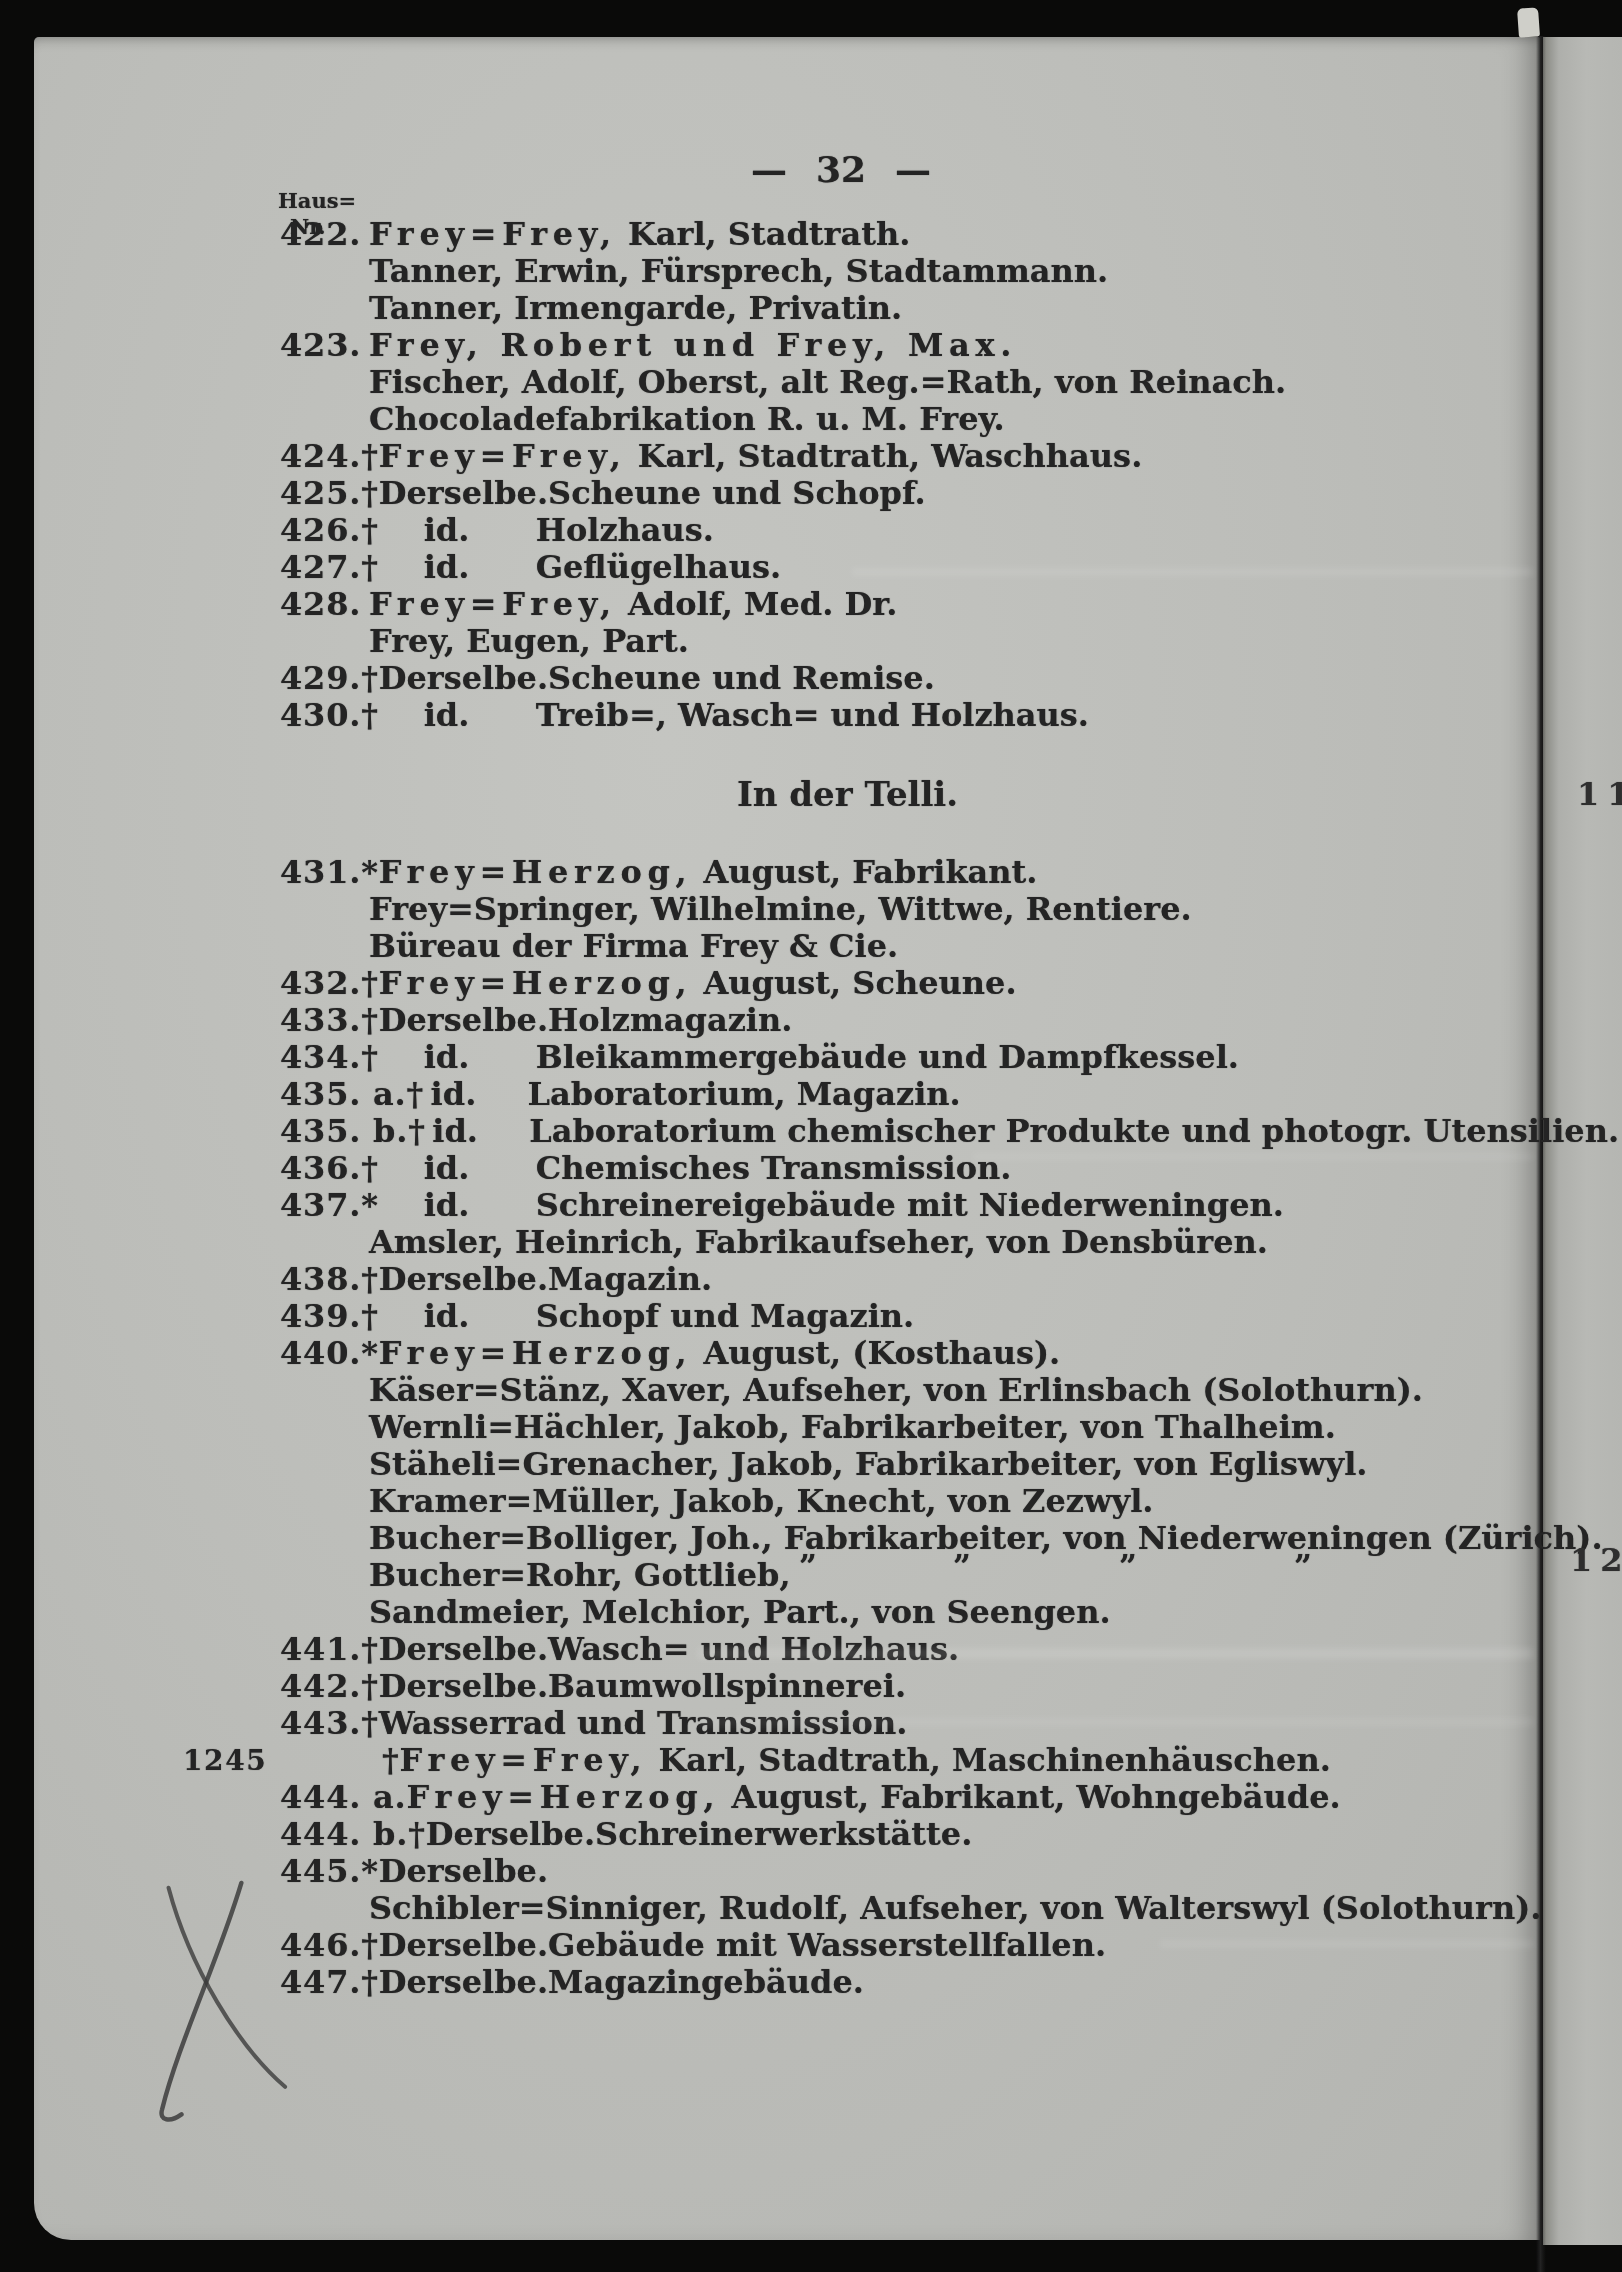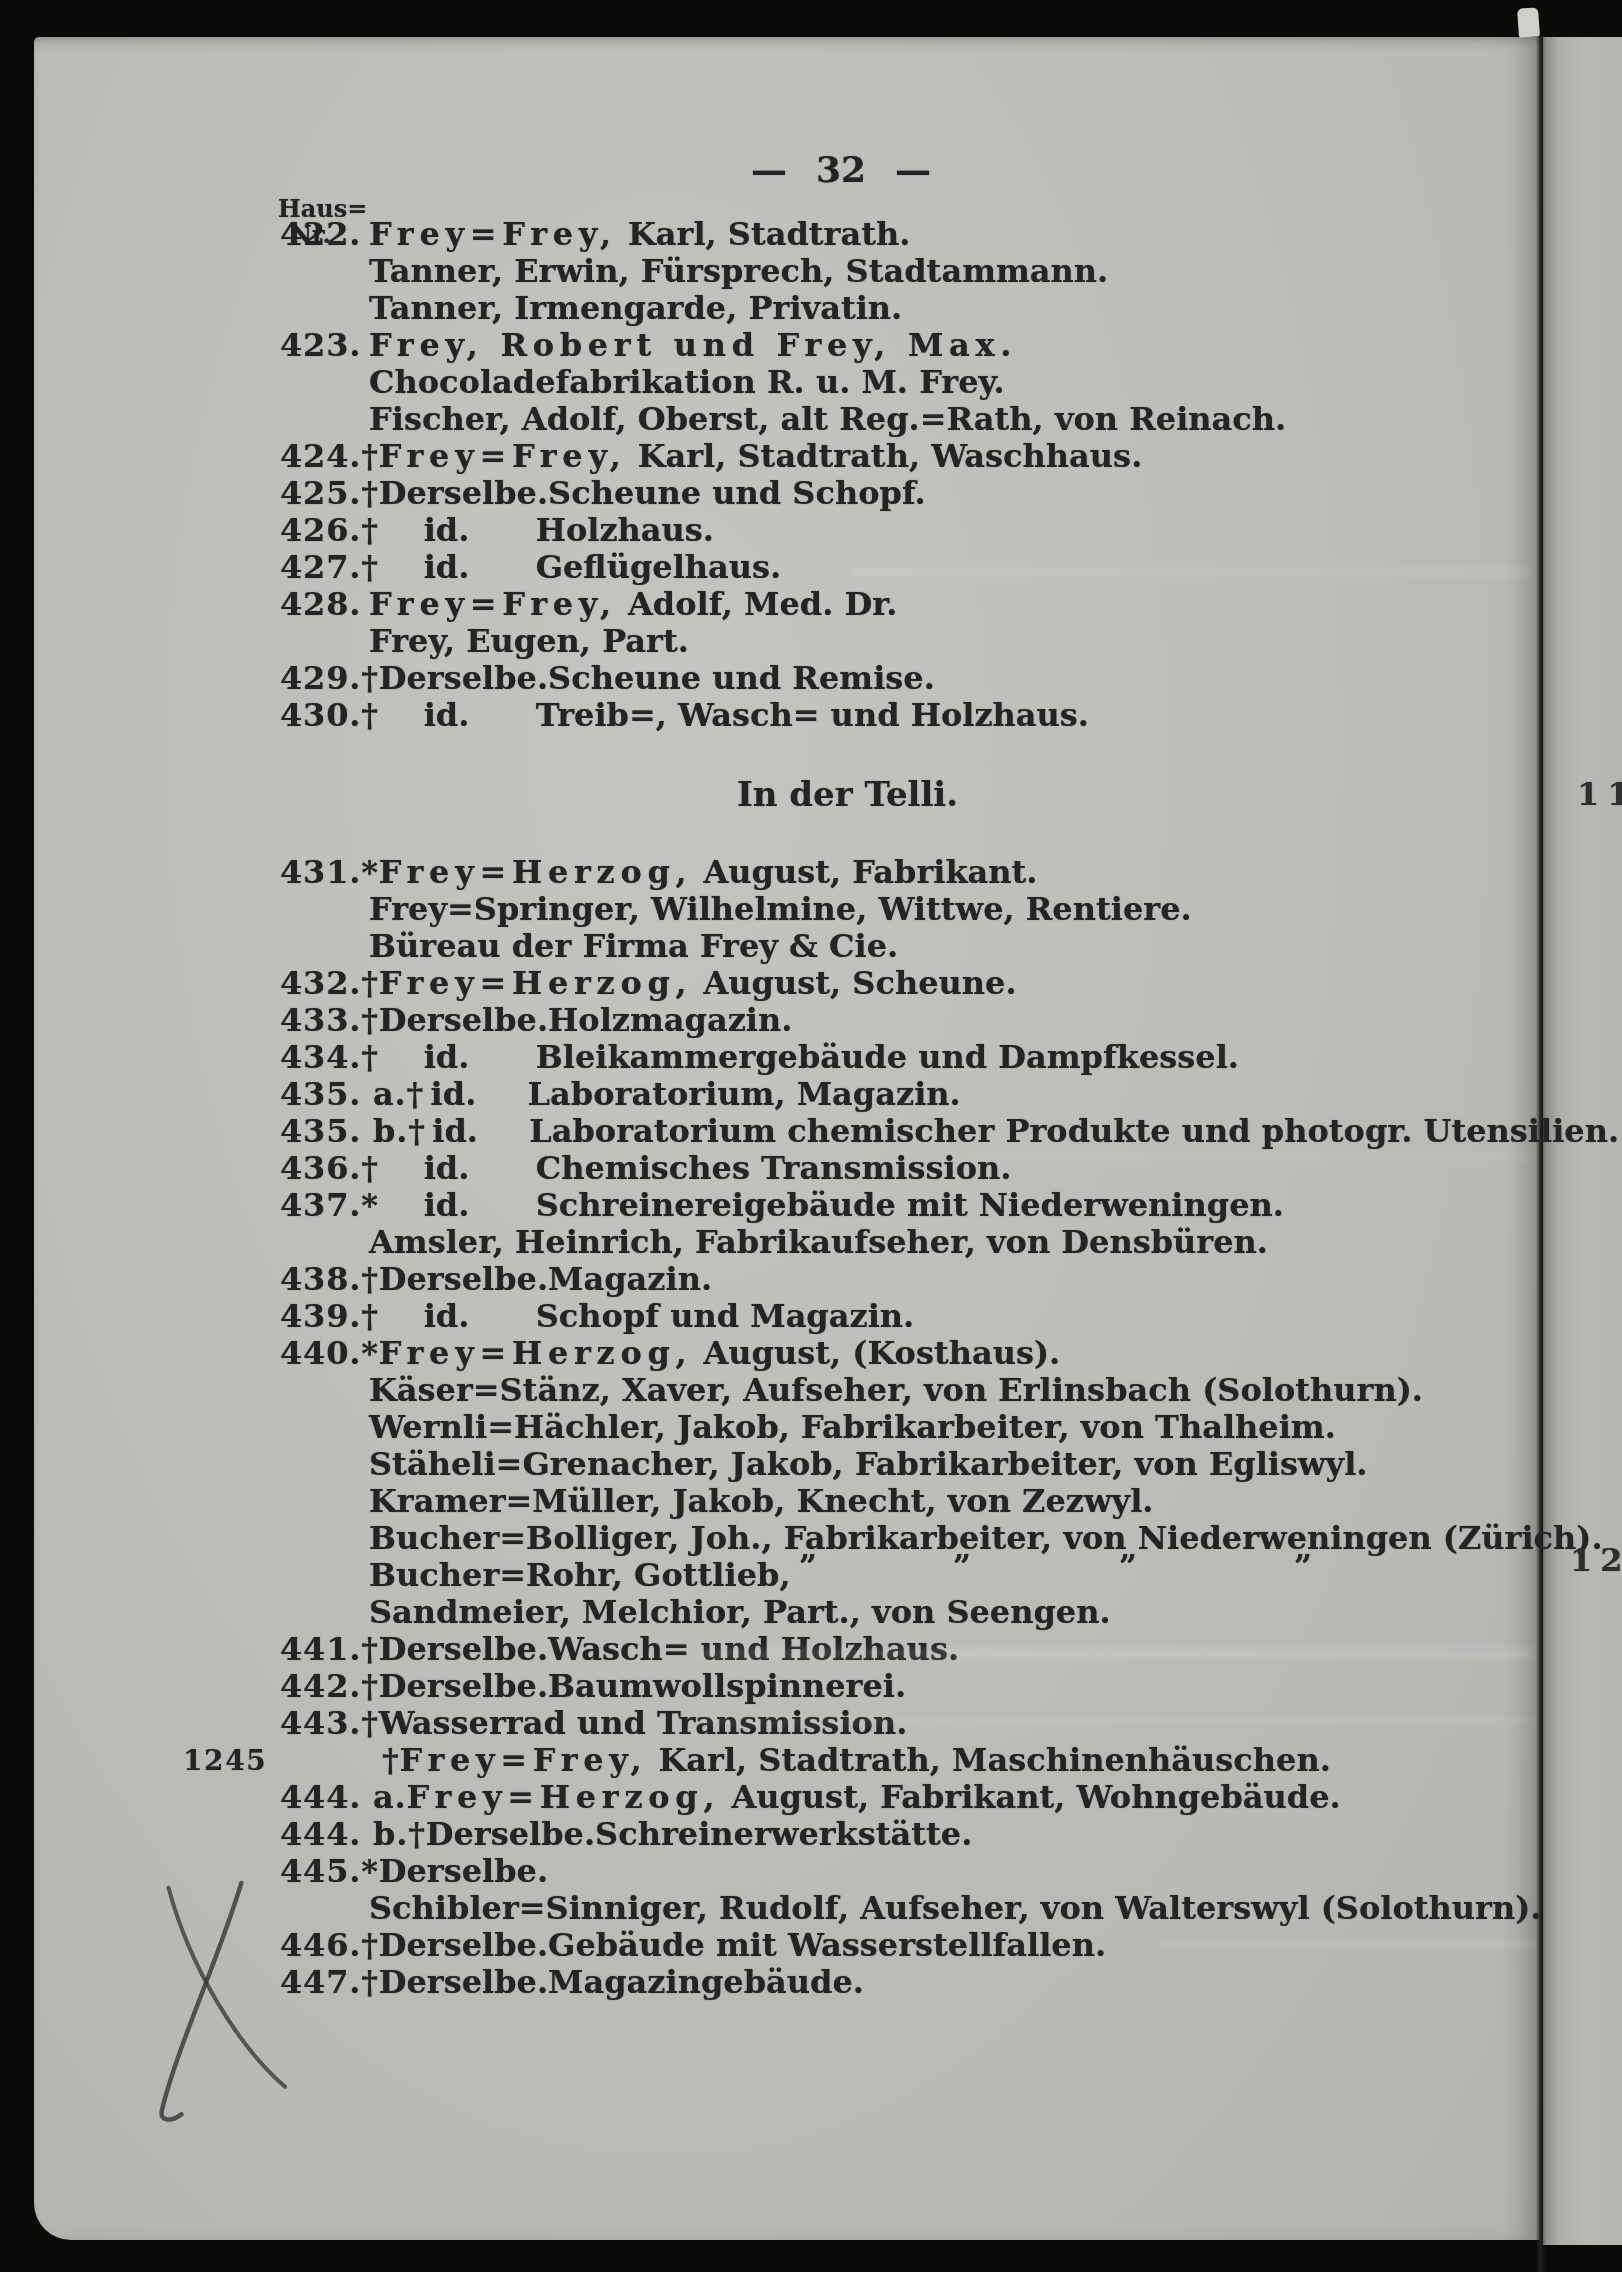--- a/index.html
+++ b/index.html
@@ -26,21 +26,21 @@
   .paper-tab{
     position:absolute;left:1518px;top:8px;width:21px;height:29px;
     background:#cfcfc9;border-radius:5.7px 5.7px 2.4px 2.4px;transform:rotate(-4deg);
   }
   .ink{color:#242424;text-shadow:0 0 1.1px rgba(25,25,25,.55);}
   .header32{
     position:absolute;left:751px;top:148px;width:180px;
     display:flex;justify-content:space-between;align-items:baseline;
     font-size:36px;font-weight:700;
   }
-  .hausnr{position:absolute;left:278px;top:196px;font-size:24px;font-weight:700;line-height:26px;}
+  .hausnr{position:absolute;left:278px;top:188px;font-size:21px;font-weight:700;line-height:26px;}
   .hausnr .l2{padding-left:12px;}
   .list{position:absolute;left:280px;top:216px;width:1241px;font-size:32px;font-weight:700;}
   .line{height:37px;line-height:37px;white-space:nowrap;position:relative;}
   .num{display:inline-block;min-width:89px;letter-spacing:0.8px;}
   .num.n1245{min-width:0;padding-left:102px;}
   .idl{display:inline-block;min-width:112px;padding-left:45px;}
   .idl.tight{min-width:97px;padding-left:6.5px;}
   .dsl{display:inline-block;min-width:159px;}
   .sp{letter-spacing:5.7px;}
   .cont{padding-left:89px;}
@@ -73,22 +73,22 @@
 <div class="hausnr ink">
   <div class="l1">Haus=</div>
   <div class="l2">Nr.</div>
 </div>
 
 <div class="list" id="list">
     <div class="line ink"><span class="num">422.</span><span class="sp">Frey=Frey,</span><span> Karl, Stadtrath.</span></div>
     <div class="line ink cont"><span>Tanner, Erwin, Fürsprech, Stadtammann.</span></div>
     <div class="line ink cont"><span>Tanner, Irmengarde, Privatin.</span></div>
     <div class="line ink"><span class="num">423.</span><span class="sp">Frey, Robert und Frey, Max.</span></div>
+    <div class="line ink cont"><span>Fischer, Adolf, Oberst, alt Reg.=Rath, von Reinach.</span></div>
     <div class="line ink cont"><span>Chocoladefabrikation R. u. M. Frey.</span></div>
-    <div class="line ink cont"><span>Fischer, Adolf, Oberst, alt Reg.=Rath, von Reinach.</span></div>
     <div class="line ink"><span class="num">424.†</span><span class="sp">Frey=Frey,</span><span> Karl, Stadtrath, Waschhaus.</span></div>
     <div class="line ink"><span class="num">425.†</span><span class="dsl">Derselbe.</span><span>Scheune und Schopf.</span></div>
     <div class="line ink"><span class="num">426.†</span><span class="idl">id.</span><span>Holzhaus.</span></div>
     <div class="line ink"><span class="num">427.†</span><span class="idl">id.</span><span>Geflügelhaus.</span></div>
     <div class="line ink"><span class="num">428.</span><span class="sp">Frey=Frey,</span><span> Adolf, Med. Dr.</span></div>
     <div class="line ink cont"><span>Frey, Eugen, Part.</span></div>
     <div class="line ink"><span class="num">429.†</span><span class="dsl">Derselbe.</span><span>Scheune und Remise.</span></div>
     <div class="line ink"><span class="num">430.†</span><span class="idl">id.</span><span>Treib=, Wasch= und Holzhaus.</span></div>
     <div class="heading-block ink">In der Telli.</div>
     <div class="line ink"><span class="num">431.*</span><span class="sp">Frey=Herzog,</span><span> August, Fabrikant.</span></div>

